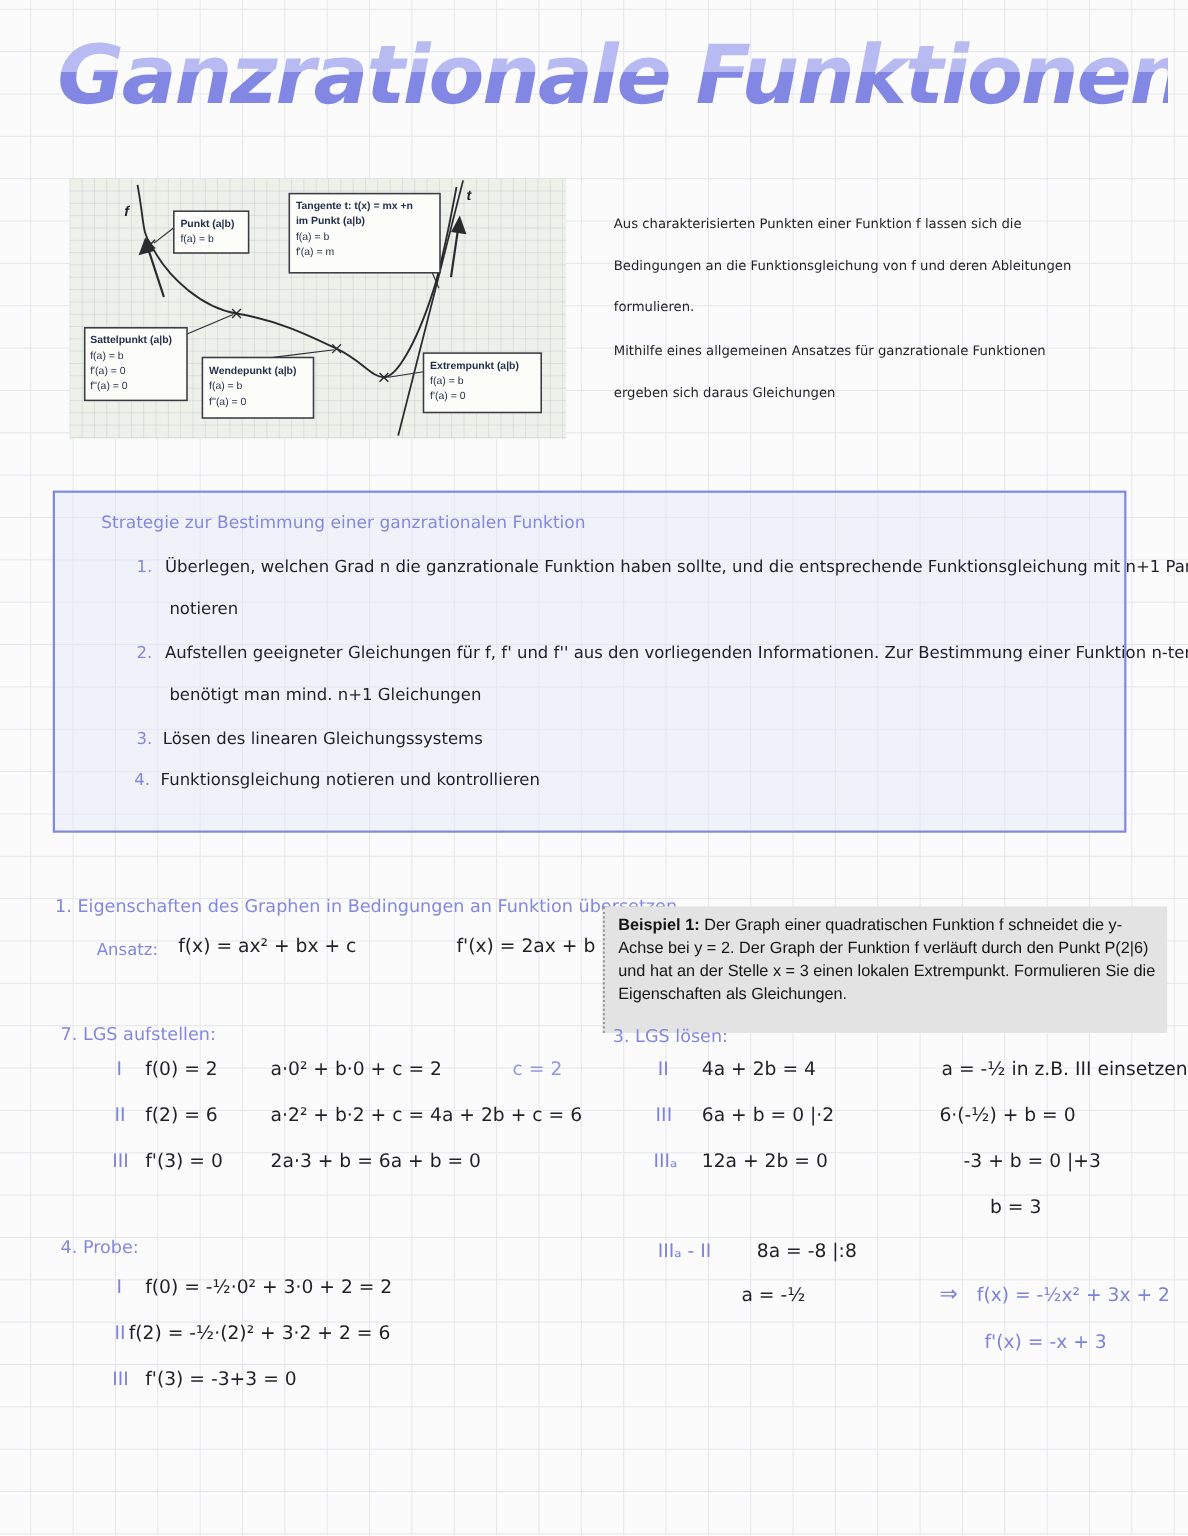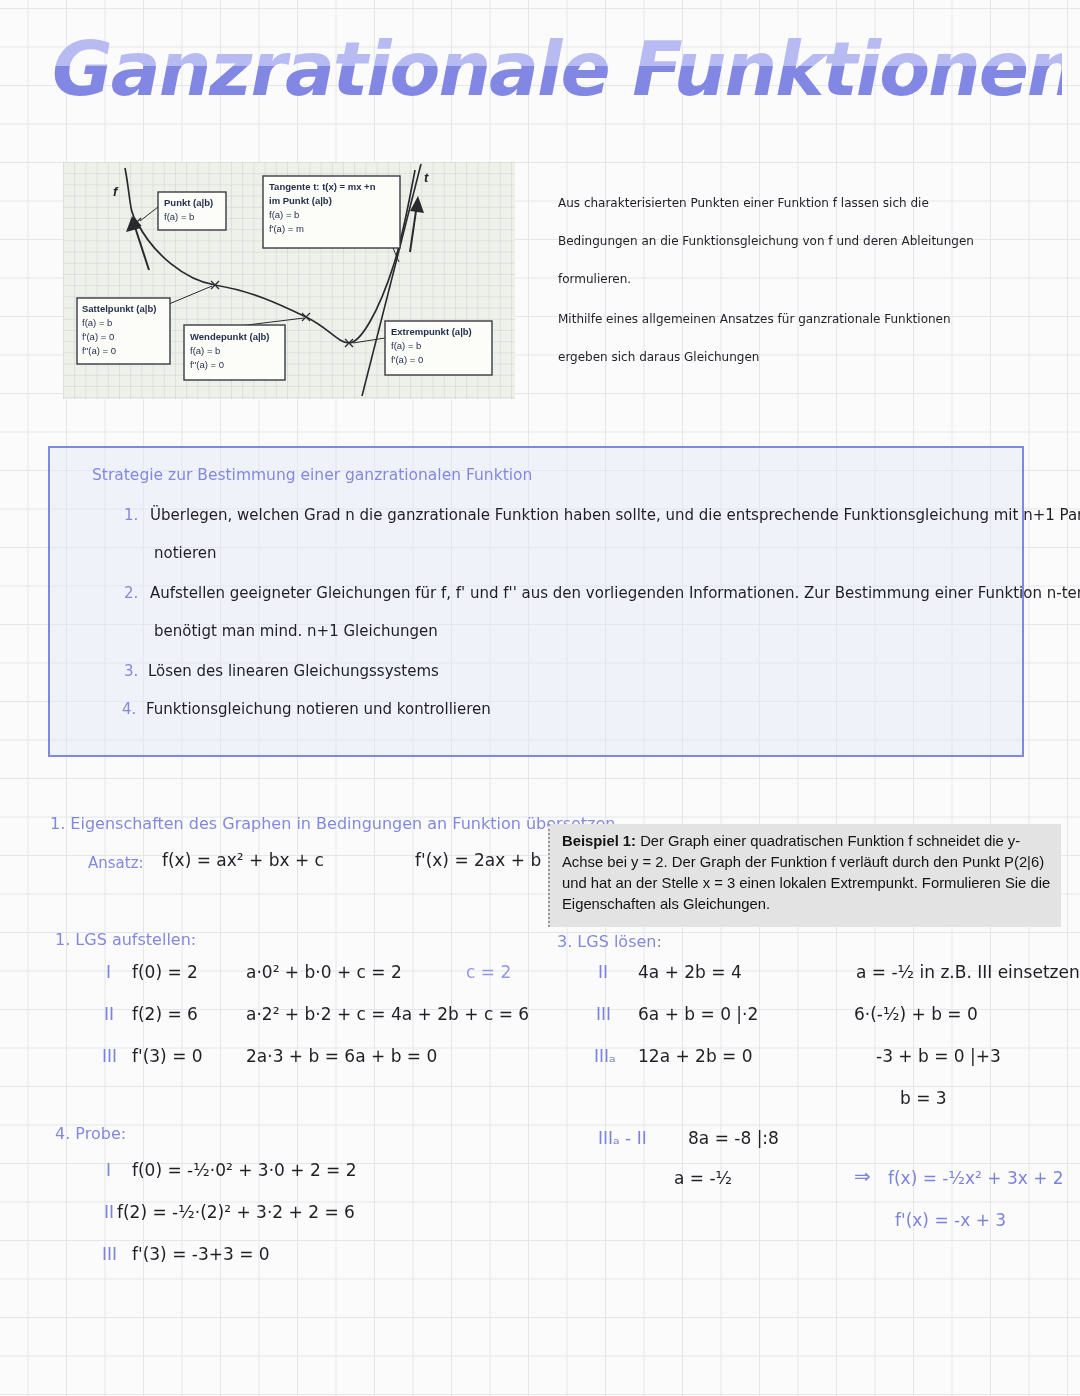--- a/index.html
+++ b/index.html
@@ -30,21 +30,21 @@
   .figure-wrap { left:63px; top:162px; width:452px; height:237px; }
   .strategy-box {
     left:48px; top:446px; width:976px; height:311px;
     border:2.5px solid #8089e0;
     background:rgba(226,231,248,0.45);
   }
   .example-box {
     left:548px; top:824px; width:513px;
     background:#e3e3e3;
     border-left:2px dotted #9a9a9a;
-    padding:7px 10px 12px 12px;
+    padding:7px 10px 24px 12px;
     font-family:"Liberation Sans", sans-serif;
     font-size:14.8px; line-height:1.42; color:#141414;
   }
   .example-box b { font-weight:bold; }
   .step-num { font-size:15px; color:#8388de; }
   .step-text { font-size:15px; color:#1f1f24; white-space:nowrap; }
 </style>
 </head>
 <body>
 
@@ -153,21 +153,21 @@
 
   <div class="abs heading" style="left:50px;top:814px">1. Eigenschaften des Graphen in Bedingungen an Funktion übersetzen</div>
   <div class="abs heading" style="left:88px;top:854px;font-size:15px">Ansatz:</div>
   <div class="abs hand math" style="left:162px;top:850px">f(x) = ax² + bx + c</div>
   <div class="abs hand math" style="left:415px;top:850px">f'(x) = 2ax + b</div>
 
   <div class="abs example-box">
     <b>Beispiel 1:</b><span> Der Graph einer quadratischen Funktion f schneidet die y-Achse bei y = 2. Der Graph der Funktion f verläuft durch den Punkt P(2|6) und hat an der Stelle x = 3 einen lokalen Extrempunkt. Formulieren Sie die Eigenschaften als Gleichungen.</span>
   </div>
 
-  <div class="abs heading" style="left:55px;top:930px">1. LGS aufstellen:</div>
+  <div class="abs heading" style="left:55px;top:930px">7. LGS aufstellen:</div>
 
   <div class="abs hand math purple" style="left:106px;top:962px">I</div>
   <div class="abs hand math" style="left:132px;top:962px">f(0) = 2</div>
   <div class="abs hand math" style="left:246px;top:962px">a·0² + b·0 + c  = 2</div>
   <div class="abs hand math lpurple" style="left:466px;top:962px">c = 2</div>
 
   <div class="abs hand math purple" style="left:104px;top:1004px">II</div>
   <div class="abs hand math" style="left:132px;top:1004px">f(2) = 6</div>
   <div class="abs hand math" style="left:246px;top:1004px">a·2² + b·2 + c = 4a + 2b + c = 6</div>
 

